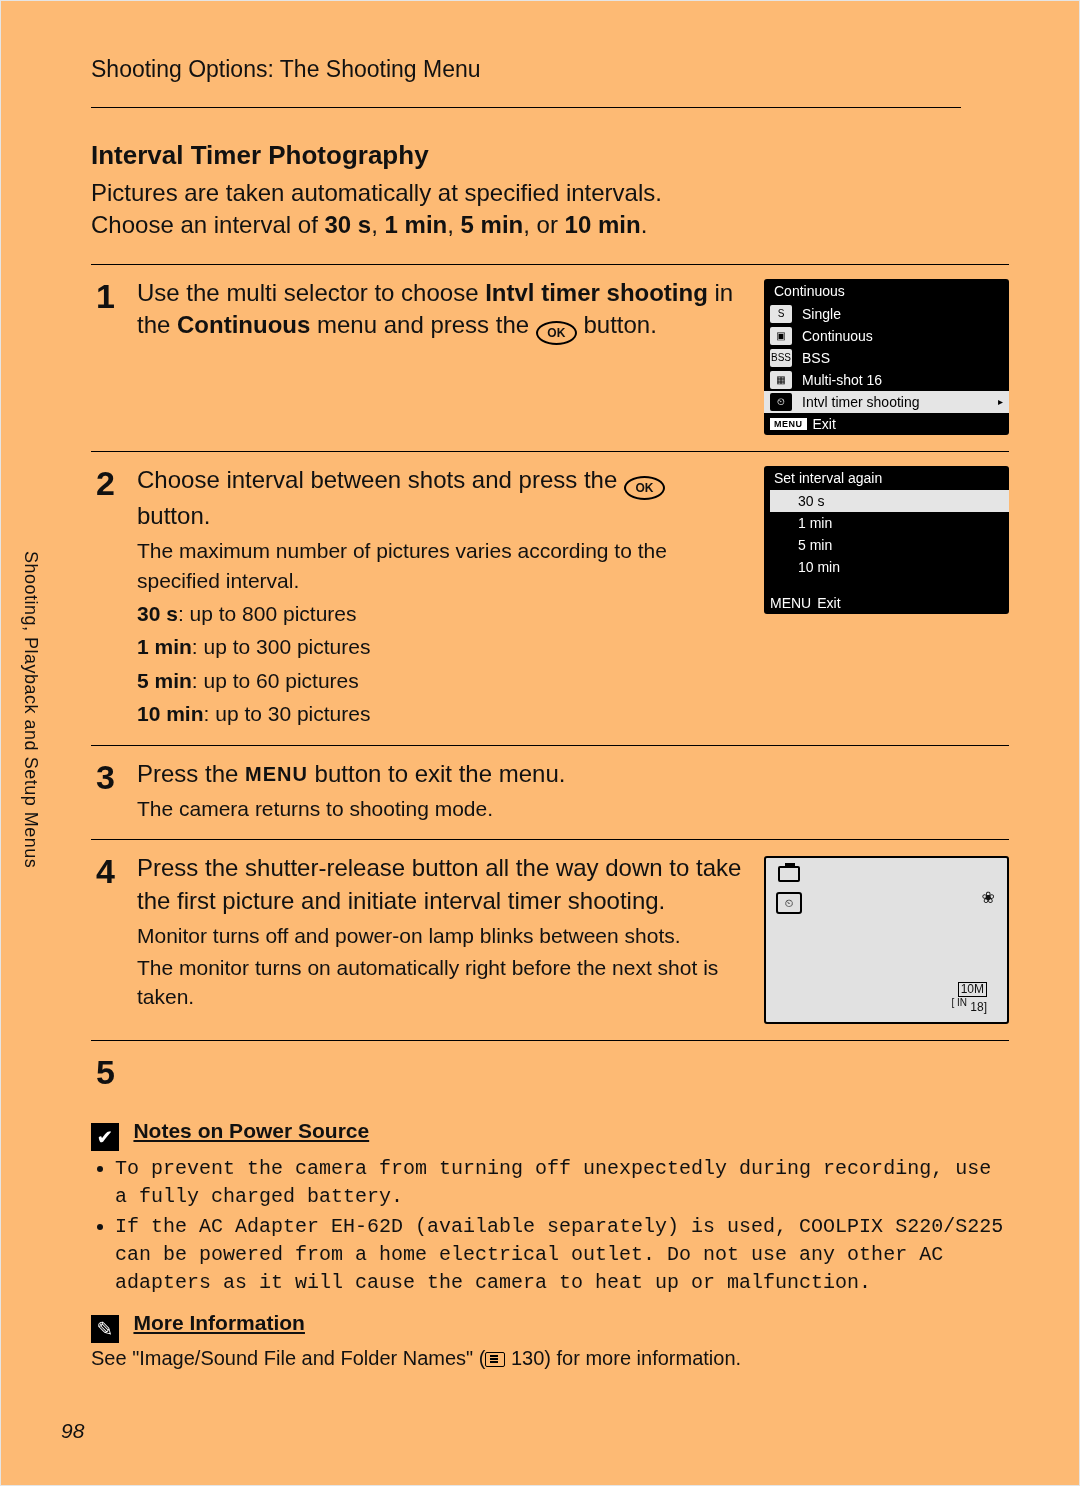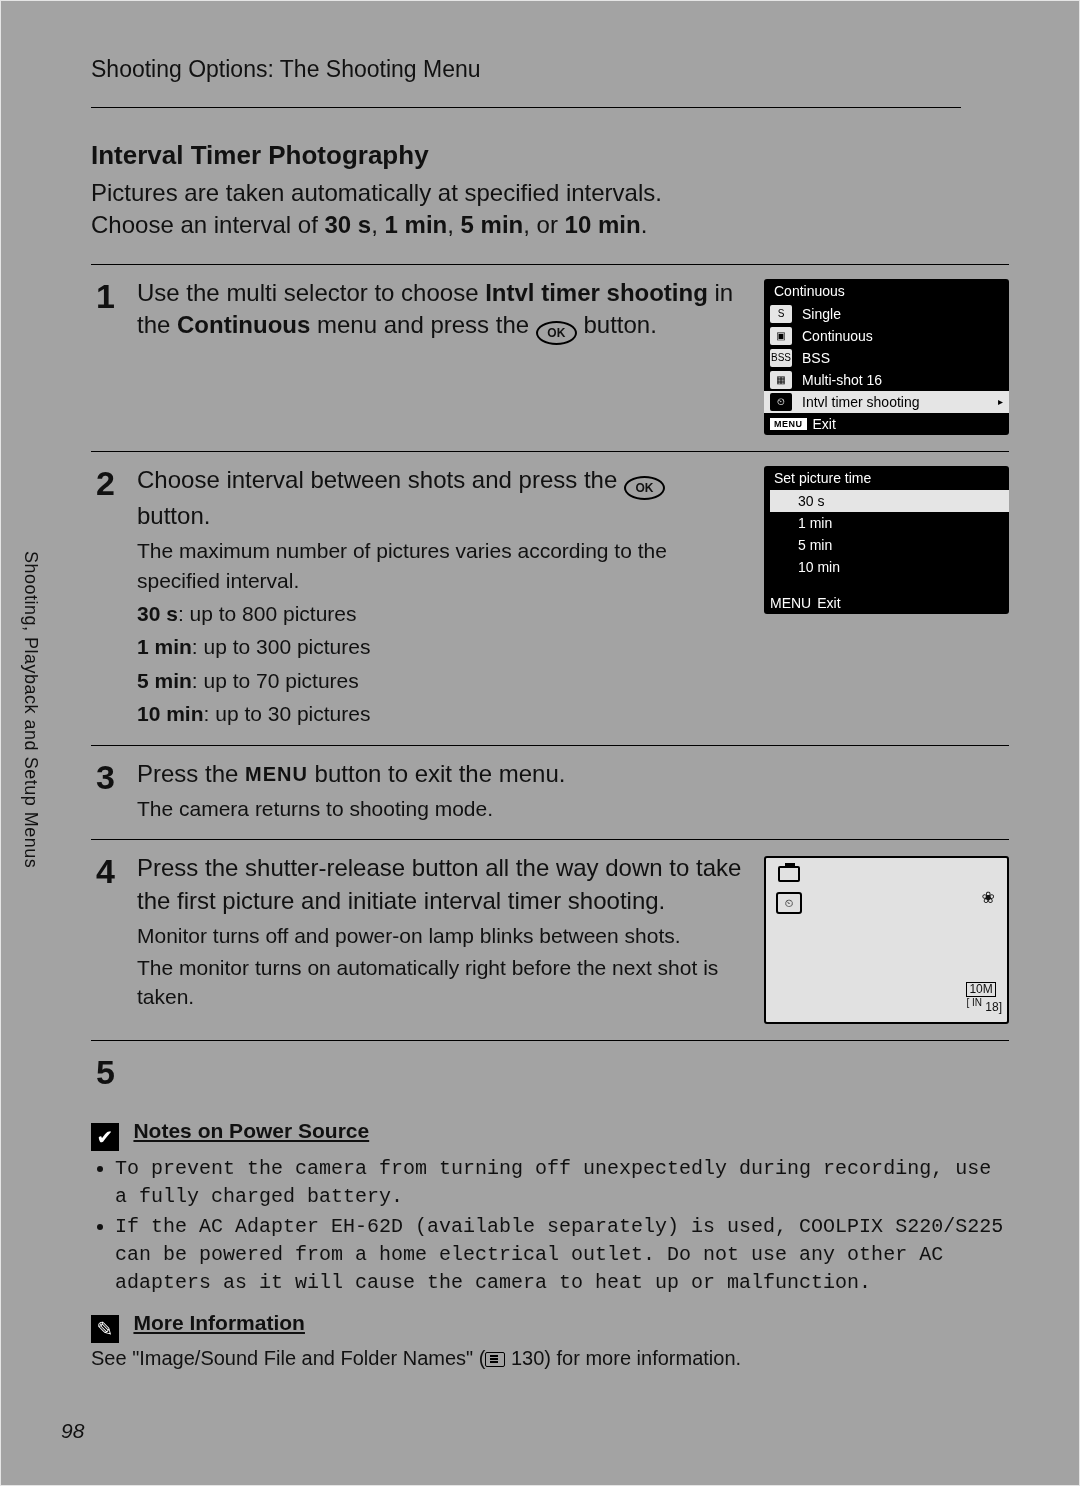--- a/index.html
+++ b/index.html
@@ -1,19 +1,19 @@
 <!DOCTYPE html>
 <html><head>
 <meta charset="utf-8">
 <style>
   * { box-sizing: border-box; margin: 0; padding: 0; }
   html, body { background: #eeeeee; font-family: "Segoe UI", "Helvetica Neue", Arial, sans-serif; }
   .page {
     width: 1080px; height: 1486px;
-    background: #a3a3a3;
+    background: #fdba74;
     position: relative;
     padding-top: 55px;
     color: #111;
     border: 1px solid #e5e5e5;
   }
   .pad { padding-left: 90px; padding-right: 70px; }
 
   .chapter { font-size: 23px; padding-bottom: 24px; border-bottom: 1px solid #000; width: 870px; }
 
   .htitle { font-weight: 700; font-size: 26px; margin-top: 32px; margin-bottom: 6px; }
@@ -56,21 +56,21 @@
 
   
   .live {
     width: 245px; height: 168px; border: 2px solid #000; border-radius: 3px;
     position: relative; background: #e1e1e1; margin-top: 4px;
   }
   .live .cam  { position: absolute; top: 8px; left: 12px; width: 22px; height: 16px; border: 2px solid #000; border-radius: 2px; }
   .live .cam::before { content:""; position:absolute; top:-5px; left:5px; width:10px; height:5px; background:#000; }
   .live .timer{ position:absolute; top: 34px; left: 10px; width: 26px; height: 22px; border:2px solid #000; border-radius:3px; display:flex; align-items:center; justify-content:center; font-size:11px; }
   .live .flw  { position:absolute; top: 30px; right: 12px; font-size: 16px; }
-  .live .qual { position:absolute; bottom: 8px; right: 5px; font-size: 12px; line-height:1.1; }
+  .live .qual { position:absolute; bottom: 8px; right: 20px; font-size: 12px; text-align:right; line-height:1.1; }
 
   .ok-icon {
     display: inline-flex; width: 41px; height: 24px; border: 2px solid #000; border-radius: 50%;
     align-items: center; justify-content: center; font-size: 12px; font-weight: 700;
     vertical-align: -4px;
   }
   .menu-icon {
     display: inline-block; font-weight: 700; letter-spacing: 1px; font-size: 20px;
     vertical-align: 1px;
   }
@@ -165,27 +165,27 @@
         <div class="stepbody">
           <div class="row">
             <div class="textcol">
               <div class="lead">
                 <span>Choose interval between shots and press the </span><span class="ok-icon">OK</span><span> button.</span>
               </div>
               <div class="sub">
                 <p>The maximum number of pictures varies according to the specified interval.</p>
                 <p><b>30 s</b><span>: up to 800 pictures</span></p>
                 <p><b>1 min</b><span>: up to 300 pictures</span></p>
-                <p><b>5 min</b><span>: up to 70 pictures</span></p>
+                <p><b>5 min</b><span>: up to 60 pictures</span></p>
                 <p><b>10 min</b><span>: up to 30 pictures</span></p>
               </div>
             </div>
             <div class="figcol">
               <div class="screen2">
-                <div class="stitle">Set picture time</div>
+                <div class="stitle">Set interval again</div>
                 <div class="opt active">30 s</div>
                 <div class="opt">1 min</div>
                 <div class="opt">5 min</div>
                 <div class="opt">10 min</div>
                 <div class="spacer"></div>
                 <div class="sfoot">
                     <span class="menu-tag">MENU</span>
                     <span>Exit</span>
                   </div>
               </div>

